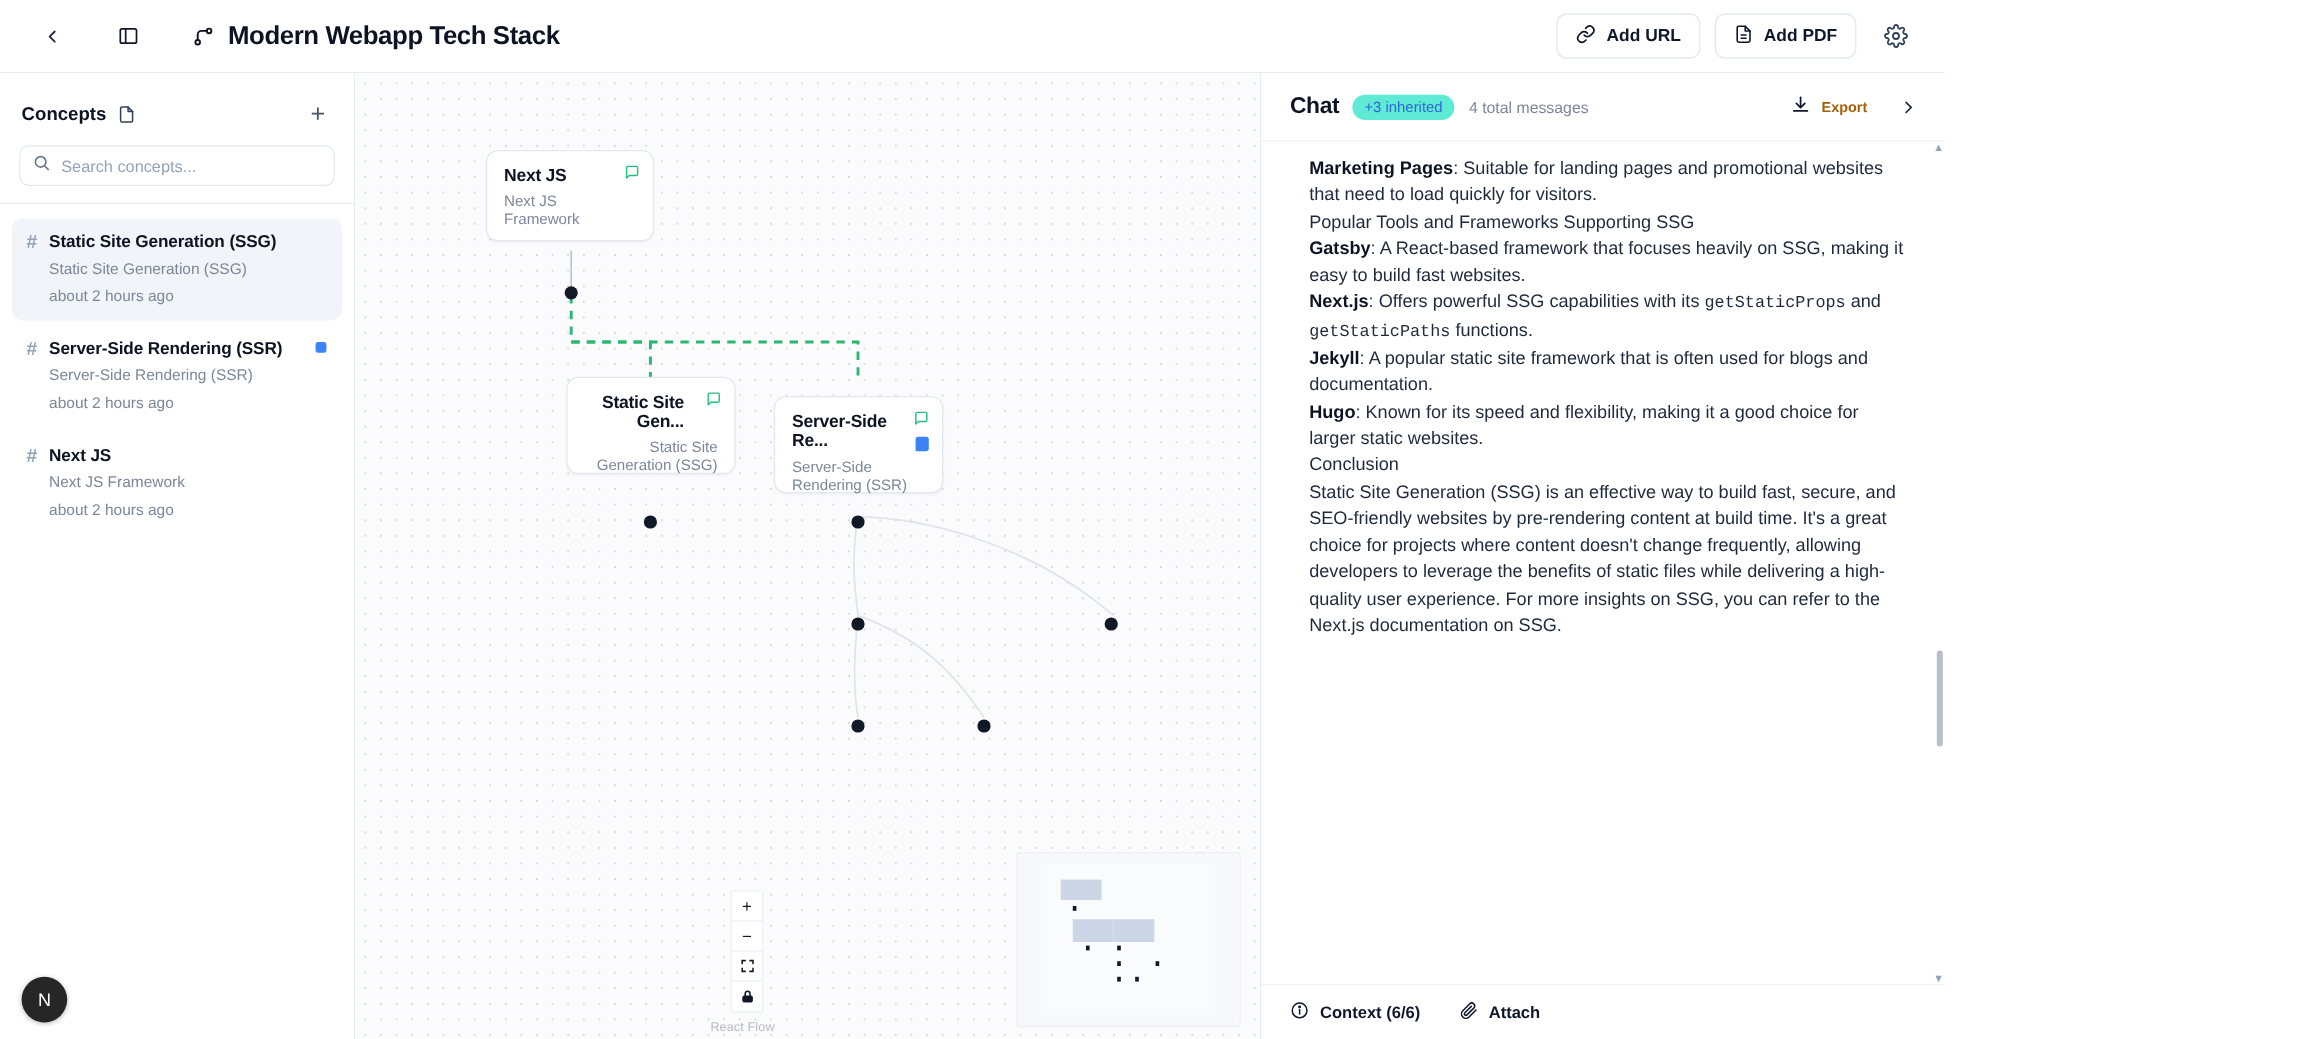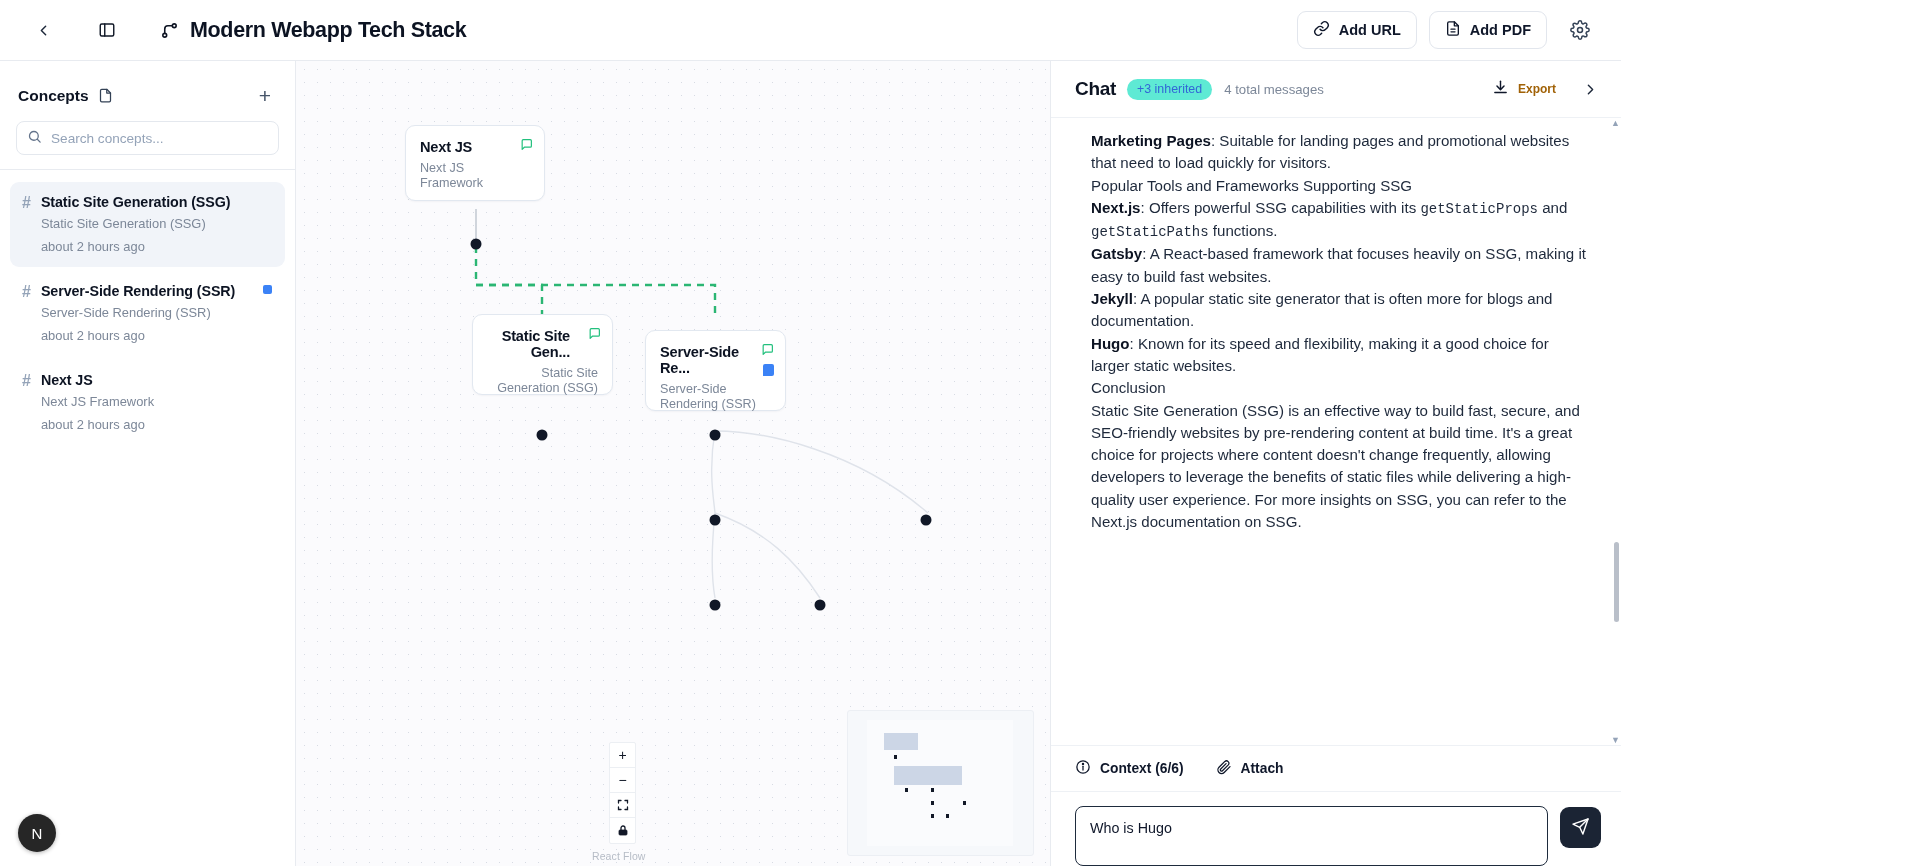--- a/index.html
+++ b/index.html
@@ -426,27 +426,27 @@
       </div>
 
       <div class="chat-scroll">
         <div class="msg-line">
           <b>Marketing Pages</b><span>: Suitable for landing pages and promotional websites that need to load quickly for visitors.</span>
         </div>
         <div class="msg-line">
           <span>Popular Tools and Frameworks Supporting SSG</span>
         </div>
         <div class="msg-line">
+          <b>Gatsby</b><span>: A React-based framework that focuses heavily on SSG, making it easy to build fast websites.</span>
+        </div>
+        <div class="msg-line">
           <b>Next.js</b><span>: Offers powerful SSG capabilities with its </span><code>getStaticProps</code><span> and </span><code>getStaticPaths</code><span> functions.</span>
         </div>
         <div class="msg-line">
-          <b>Gatsby</b><span>: A React-based framework that focuses heavily on SSG, making it easy to build fast websites.</span>
-        </div>
-        <div class="msg-line">
-          <b>Jekyll</b><span>: A popular static site generator that is often more for blogs and documentation.</span>
+          <b>Jekyll</b><span>: A popular static site framework that is often used for blogs and documentation.</span>
         </div>
         <div class="msg-line">
           <b>Hugo</b><span>: Known for its speed and flexibility, making it a good choice for larger static websites.</span>
         </div>
         <div class="msg-line">
           <span>Conclusion</span>
         </div>
         <div class="msg-line">
           <span>Static Site Generation (SSG) is an effective way to build fast, secure, and SEO-friendly websites by pre-rendering content at build time. It's a great choice for projects where content doesn't change frequently, allowing developers to leverage the benefits of static files while delivering a high-quality user experience. For more insights on SSG, you can refer to the Next.js documentation on SSG.</span>
         </div>
@@ -472,28 +472,17 @@
         <div class="tool">
           <span>
             <svg width="16" height="16" viewBox="0 0 24 24" fill="none" stroke="#0f172a" stroke-width="1.9" stroke-linecap="round" stroke-linejoin="round">
                 <path d="M21 11.5 12.3 20.2a5.5 5.5 0 0 1-7.8-7.8l8.8-8.8a3.7 3.7 0 0 1 5.2 5.2l-8.8 8.8a1.8 1.8 0 0 1-2.6-2.6l8-8"></path>
               </svg>
           </span>
           <span>Attach</span>
         </div>
       </div>
 
-      <div class="chat-inputrow">
-        <textarea class="chat-textarea" placeholder="" style="">Who is Hugo</textarea>
-        <button class="send-btn">
-          <span>
-            <svg width="19" height="19" viewBox="0 0 24 24" fill="none" stroke="#ffffff" stroke-width="1.8" stroke-linecap="round" stroke-linejoin="round">
-                <path d="M21.5 2.5 11 13"></path>
-                <path d="M21.5 2.5 15 21.5l-4-8.5-8.5-4z"></path>
-              </svg>
-          </span>
-        </button>
-      </div>
 
     </div>
 
   </div>
 </div>
 
 </body></html>

